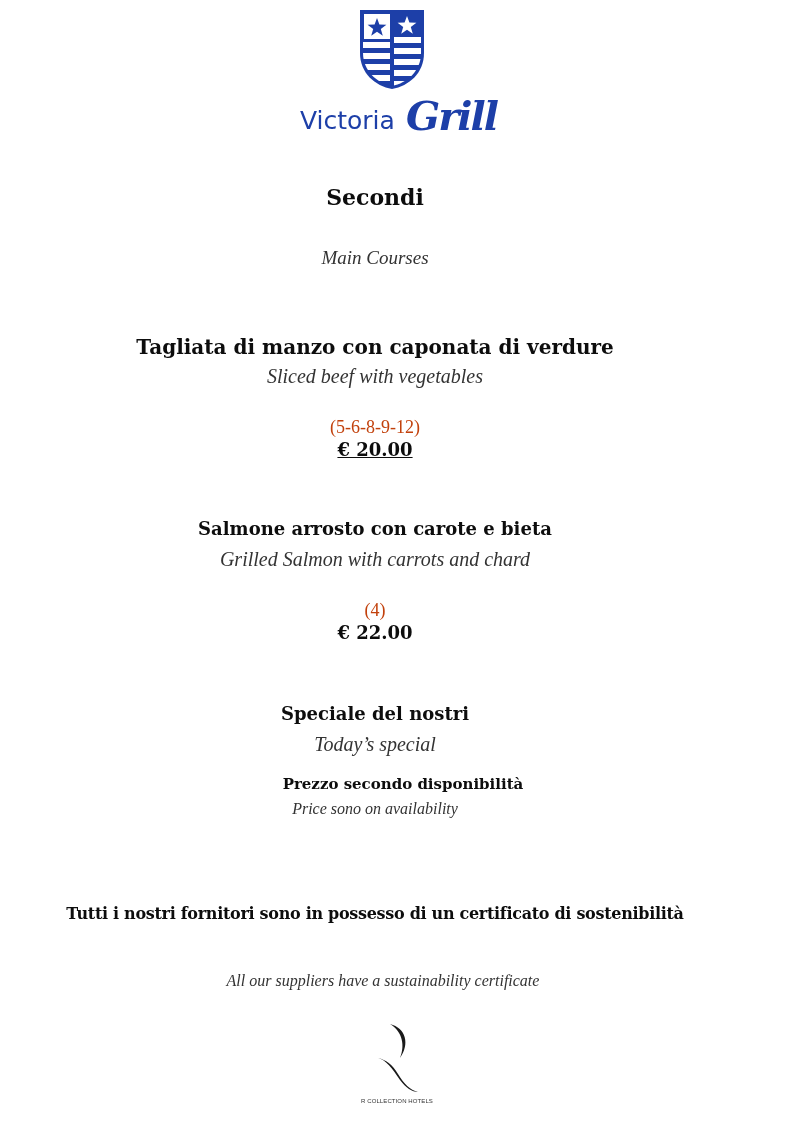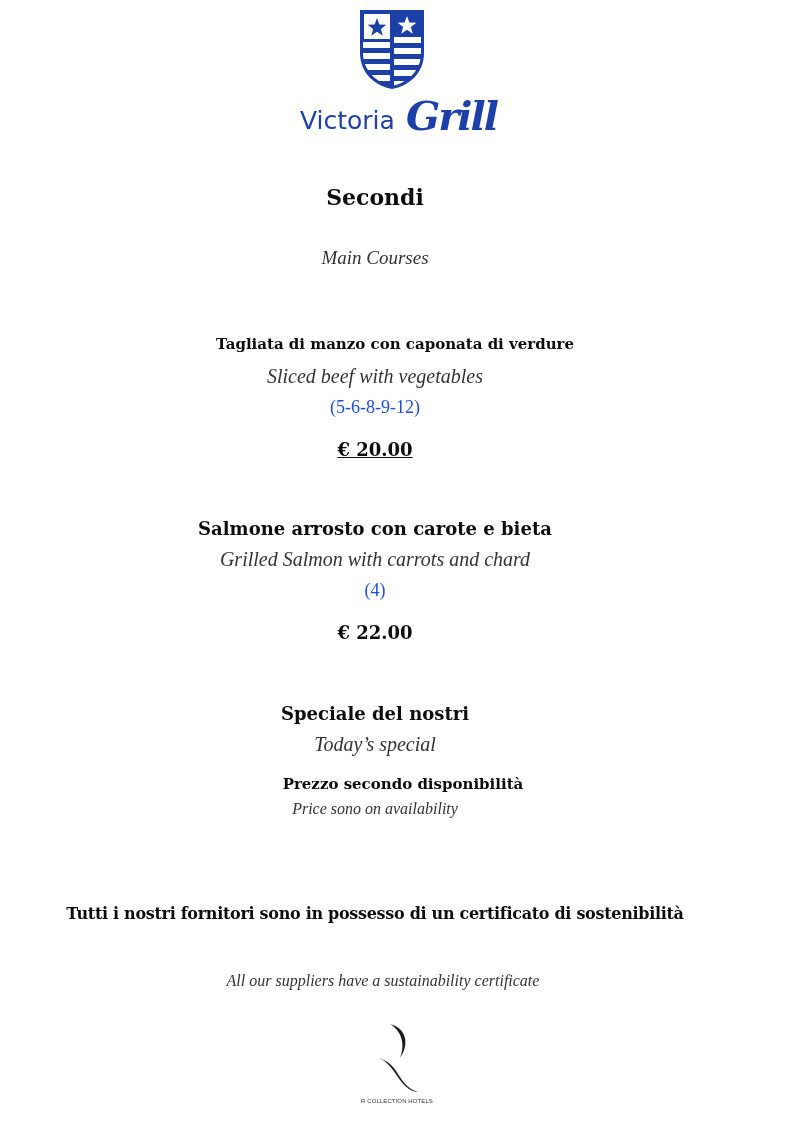--- a/index.html
+++ b/index.html
@@ -1,21 +1,21 @@
 <!DOCTYPE html>
 <html><head>
 <meta charset="utf-8">
 <style>
   html, body { margin: 0; padding: 0; background: #ffffff; }
   body { width: 794px; height: 1123px; position: relative; overflow: hidden;
          font-family: "DejaVu Serif", "Liberation Serif", serif; color: #111; }
   .abs { position: absolute; left: 0; width: 750px; text-align: center; white-space: nowrap; }
   .bold { font-weight: bold; color: #0d0d0d; }
   .ital { font-style: italic; color: #333; font-family: "Liberation Serif", "DejaVu Serif", serif; }
-  .plain { color: #1d4ed8; font-family: "Liberation Serif", "DejaVu Serif", serif; }
+  .plain { color: #c2410c; font-family: "Liberation Serif", "DejaVu Serif", serif; margin-top: 20px; }
 
   #logo-shield { position: absolute; left: 359px; top: 9px; width: 66px; height: 80px; }
   #logo-word { position: absolute; left: 298px; top: 92px; width: 200px; height: 50px; }
   .victoria { position: absolute; left: 2px; top: 14px; font-family: "DejaVu Sans", "Liberation Sans", sans-serif;
               font-size: 25px; color: #1d3fa8; letter-spacing: 0px; }
   .grill { position: absolute; left: 108px; top: 0px; font-family: "DejaVu Serif", "Liberation Serif", serif;
            font-size: 40px; font-weight: bold; font-style: italic; color: #1d3fa8; letter-spacing: -2px; text-align: right; }
 
   #r-logo { position: absolute; left: 372px; top: 1022px; width: 50px; height: 72px; }
   .r-caption { position: absolute; left: 0; width: 794px; top: 1098px; text-align: center;
@@ -55,21 +55,21 @@
   <div id="logo-word">
     <span class="victoria">Victoria</span>
     <span class="grill">Grill</span>
   </div>
 </div>
 
 <div class="abs bold" style="top:184px; font-size:22px;">Secondi</div>
 <div class="abs ital" style="top:227px; font-size:19px;margin-top:20px;">Main Courses</div>
 
 <div>
-  <div class="abs bold" style="top:335px; font-size:15px;margin-left:20px;">Tagliata di manzo con caponata di verdure</div>
+  <div class="abs bold" style="top:335px; font-size:20px;">Tagliata di manzo con caponata di verdure</div>
   <div class="abs ital" style="top:365px; font-size:20px;">Sliced beef with vegetables</div>
   <div class="abs plain" style="top:397px; font-size:18px;">(5-6-8-9-12)</div>
   <div class="abs bold" style="top:439px; font-size:18px;text-decoration:underline;">€ 20.00</div>
 </div>
 
 <div>
   <div class="abs bold" style="top:518px; font-size:18px;">Salmone arrosto con carote e bieta</div>
   <div class="abs ital" style="top:548px; font-size:20px;">Grilled Salmon with carrots and chard</div>
   <div class="abs plain" style="top:580px; font-size:18px;">(4)</div>
   <div class="abs bold" style="top:622px; font-size:18px;">€ 22.00</div>

